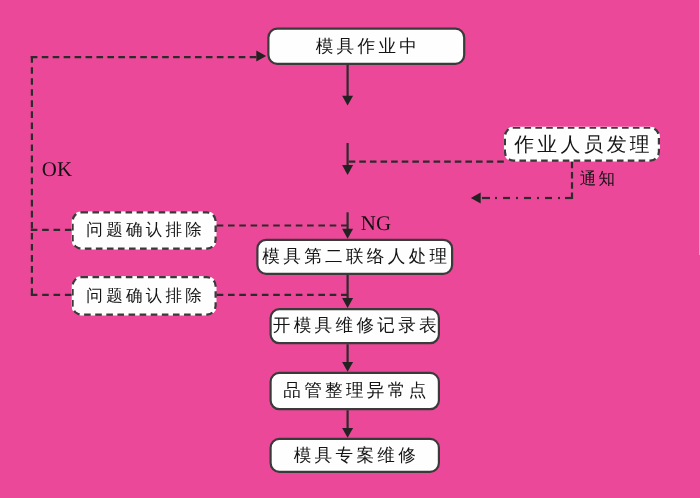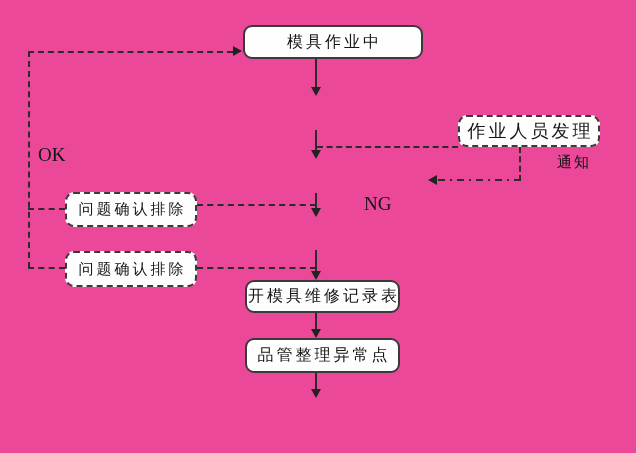--- a/index.html
+++ b/index.html
@@ -27,37 +27,39 @@
   .ah{position:absolute;width:0;height:0;}
   .ah-down{border-left:5px solid transparent;border-right:5px solid transparent;border-top:9px solid #222;}
   .ah-right{border-top:5px solid transparent;border-bottom:5px solid transparent;border-left:9px solid #222;}
   .ah-left{border-top:5px solid transparent;border-bottom:5px solid transparent;border-right:9px solid #222;}
   .edge-label{
     position:absolute;font-family:"Liberation Serif","DejaVu Serif",serif;
     font-weight:normal;font-size:19px;color:#111;
   }
   .edge-label.cn{
     font-family:"DejaVu Sans","Liberation Sans",sans-serif;
-    font-weight:normal;font-size:15px;letter-spacing:2px;margin-left:30px;
+    font-weight:normal;font-size:15px;letter-spacing:2px;
   }
 </style>
 </head>
 <body>
 
 <div class="canvas">
 
   <div class="node" style="left:243px;top:25px;width:180px;height:34px;">模具作业中</div>
 
 
 
+  <div class="node" style="left:233px;top:217px;width:179px;height:33px;">模具第二联络人处理</div>
 
   <div class="node" style="left:245px;top:338px;width:155px;height:35px;">品管整理异常点</div>
 
   <div class="node" style="left:245px;top:280px;width:155px;height:33px;">开模具维修记录表</div>
 
+  <div class="node" style="left:245px;top:398px;width:155px;height:32px;">模具专案维修</div>
 
   <div class="node dashed" style="left:65px;top:192px;width:132px;height:35px;font-size:15px;">问题确认排除</div>
 
   <div class="node dashed" style="left:65px;top:251px;width:132px;height:36px;font-size:15px;">问题确认排除</div>
 
   <div class="node dashed" style="left:458px;top:115px;width:142px;height:32px;font-size:18px;">作业人员发理</div>
 
   <div>
     <div class="vline" style="left:315px;top:59px;height:29px;"></div>
     <div class="ah ah-down" style="left:311px;top:87px;"></div>
@@ -96,16 +98,16 @@
 
   <div class="hdash" style="left:317px;top:146px;width:141px;"></div>
 
   <div>
     <div class="vdash" style="left:519px;top:147px;height:34px;"></div>
     <div class="dashdot" style="left:438px;top:179px;width:82px;"></div>
     <div class="ah ah-left" style="left:428px;top:175px;"></div>
   </div>
 
   <div class="edge-label" style="left:38px;top:144px;">OK</div>
-  <div class="edge-label" style="left:328px;top:193px;margin-left:36px;">NG</div>
+  <div class="edge-label" style="left:328px;top:193px;">NG</div>
   <div class="edge-label cn" style="left:527px;top:153px;">通知</div>
 
 </div>
 
 </body></html>

